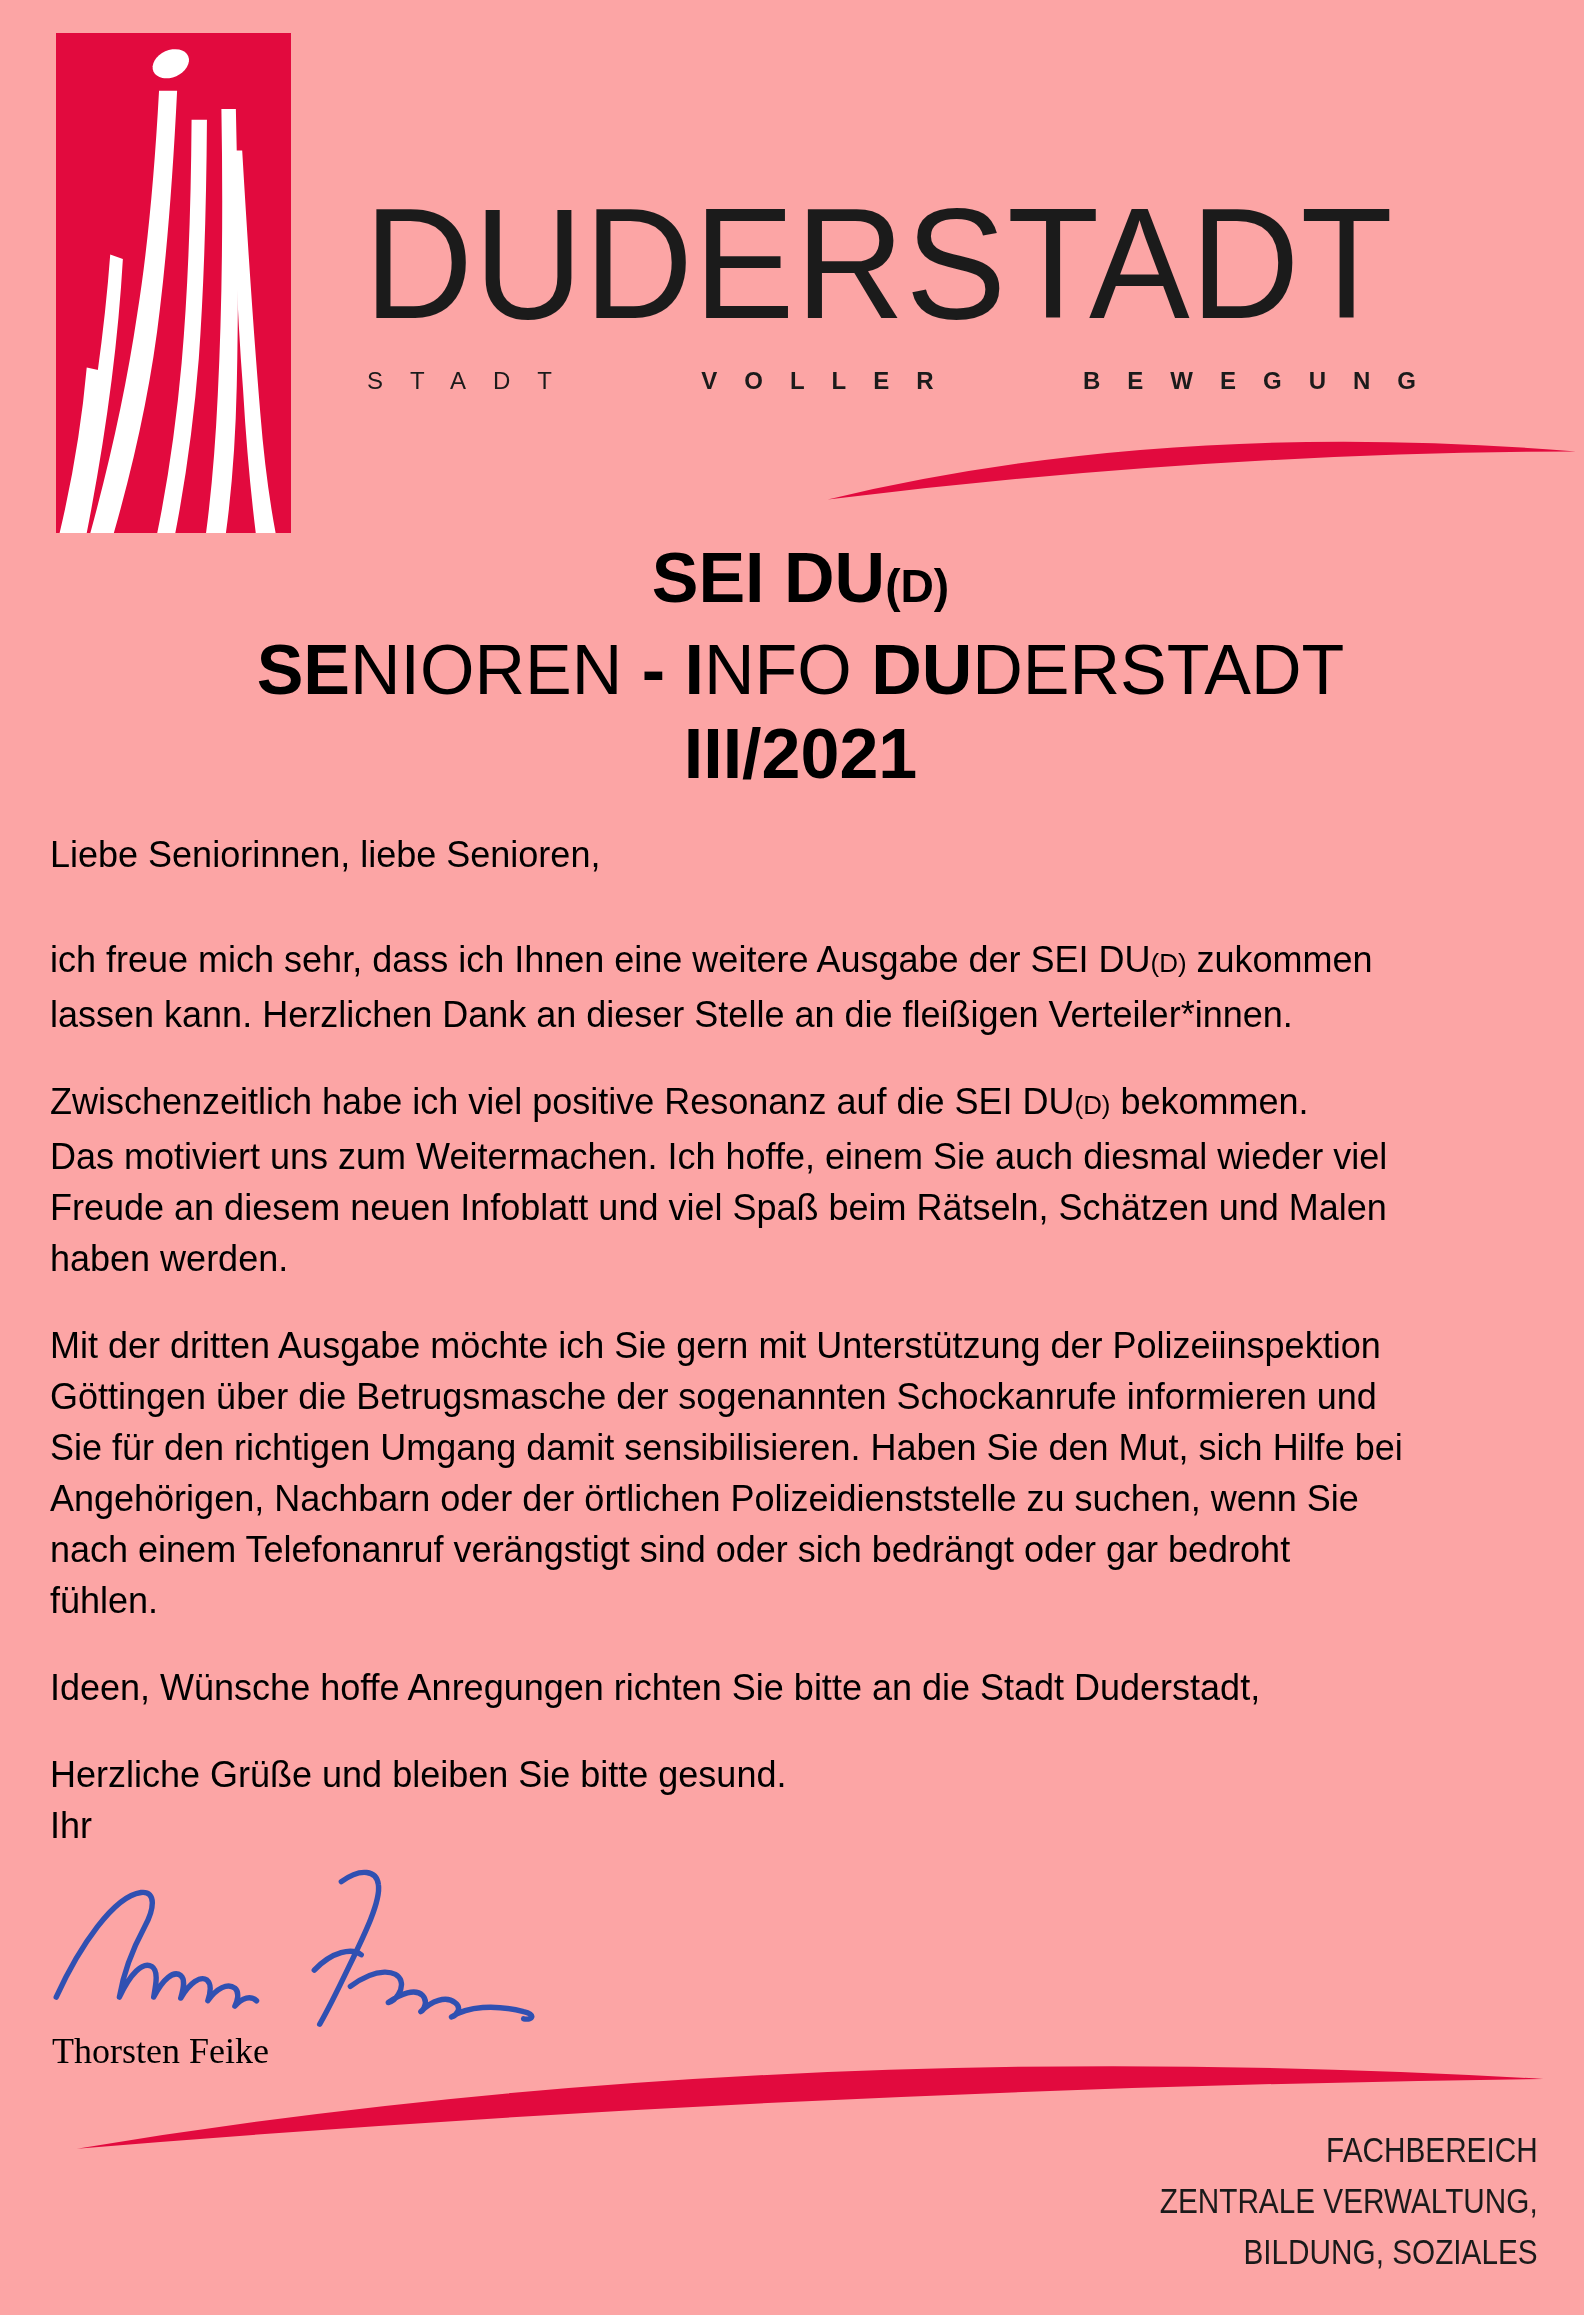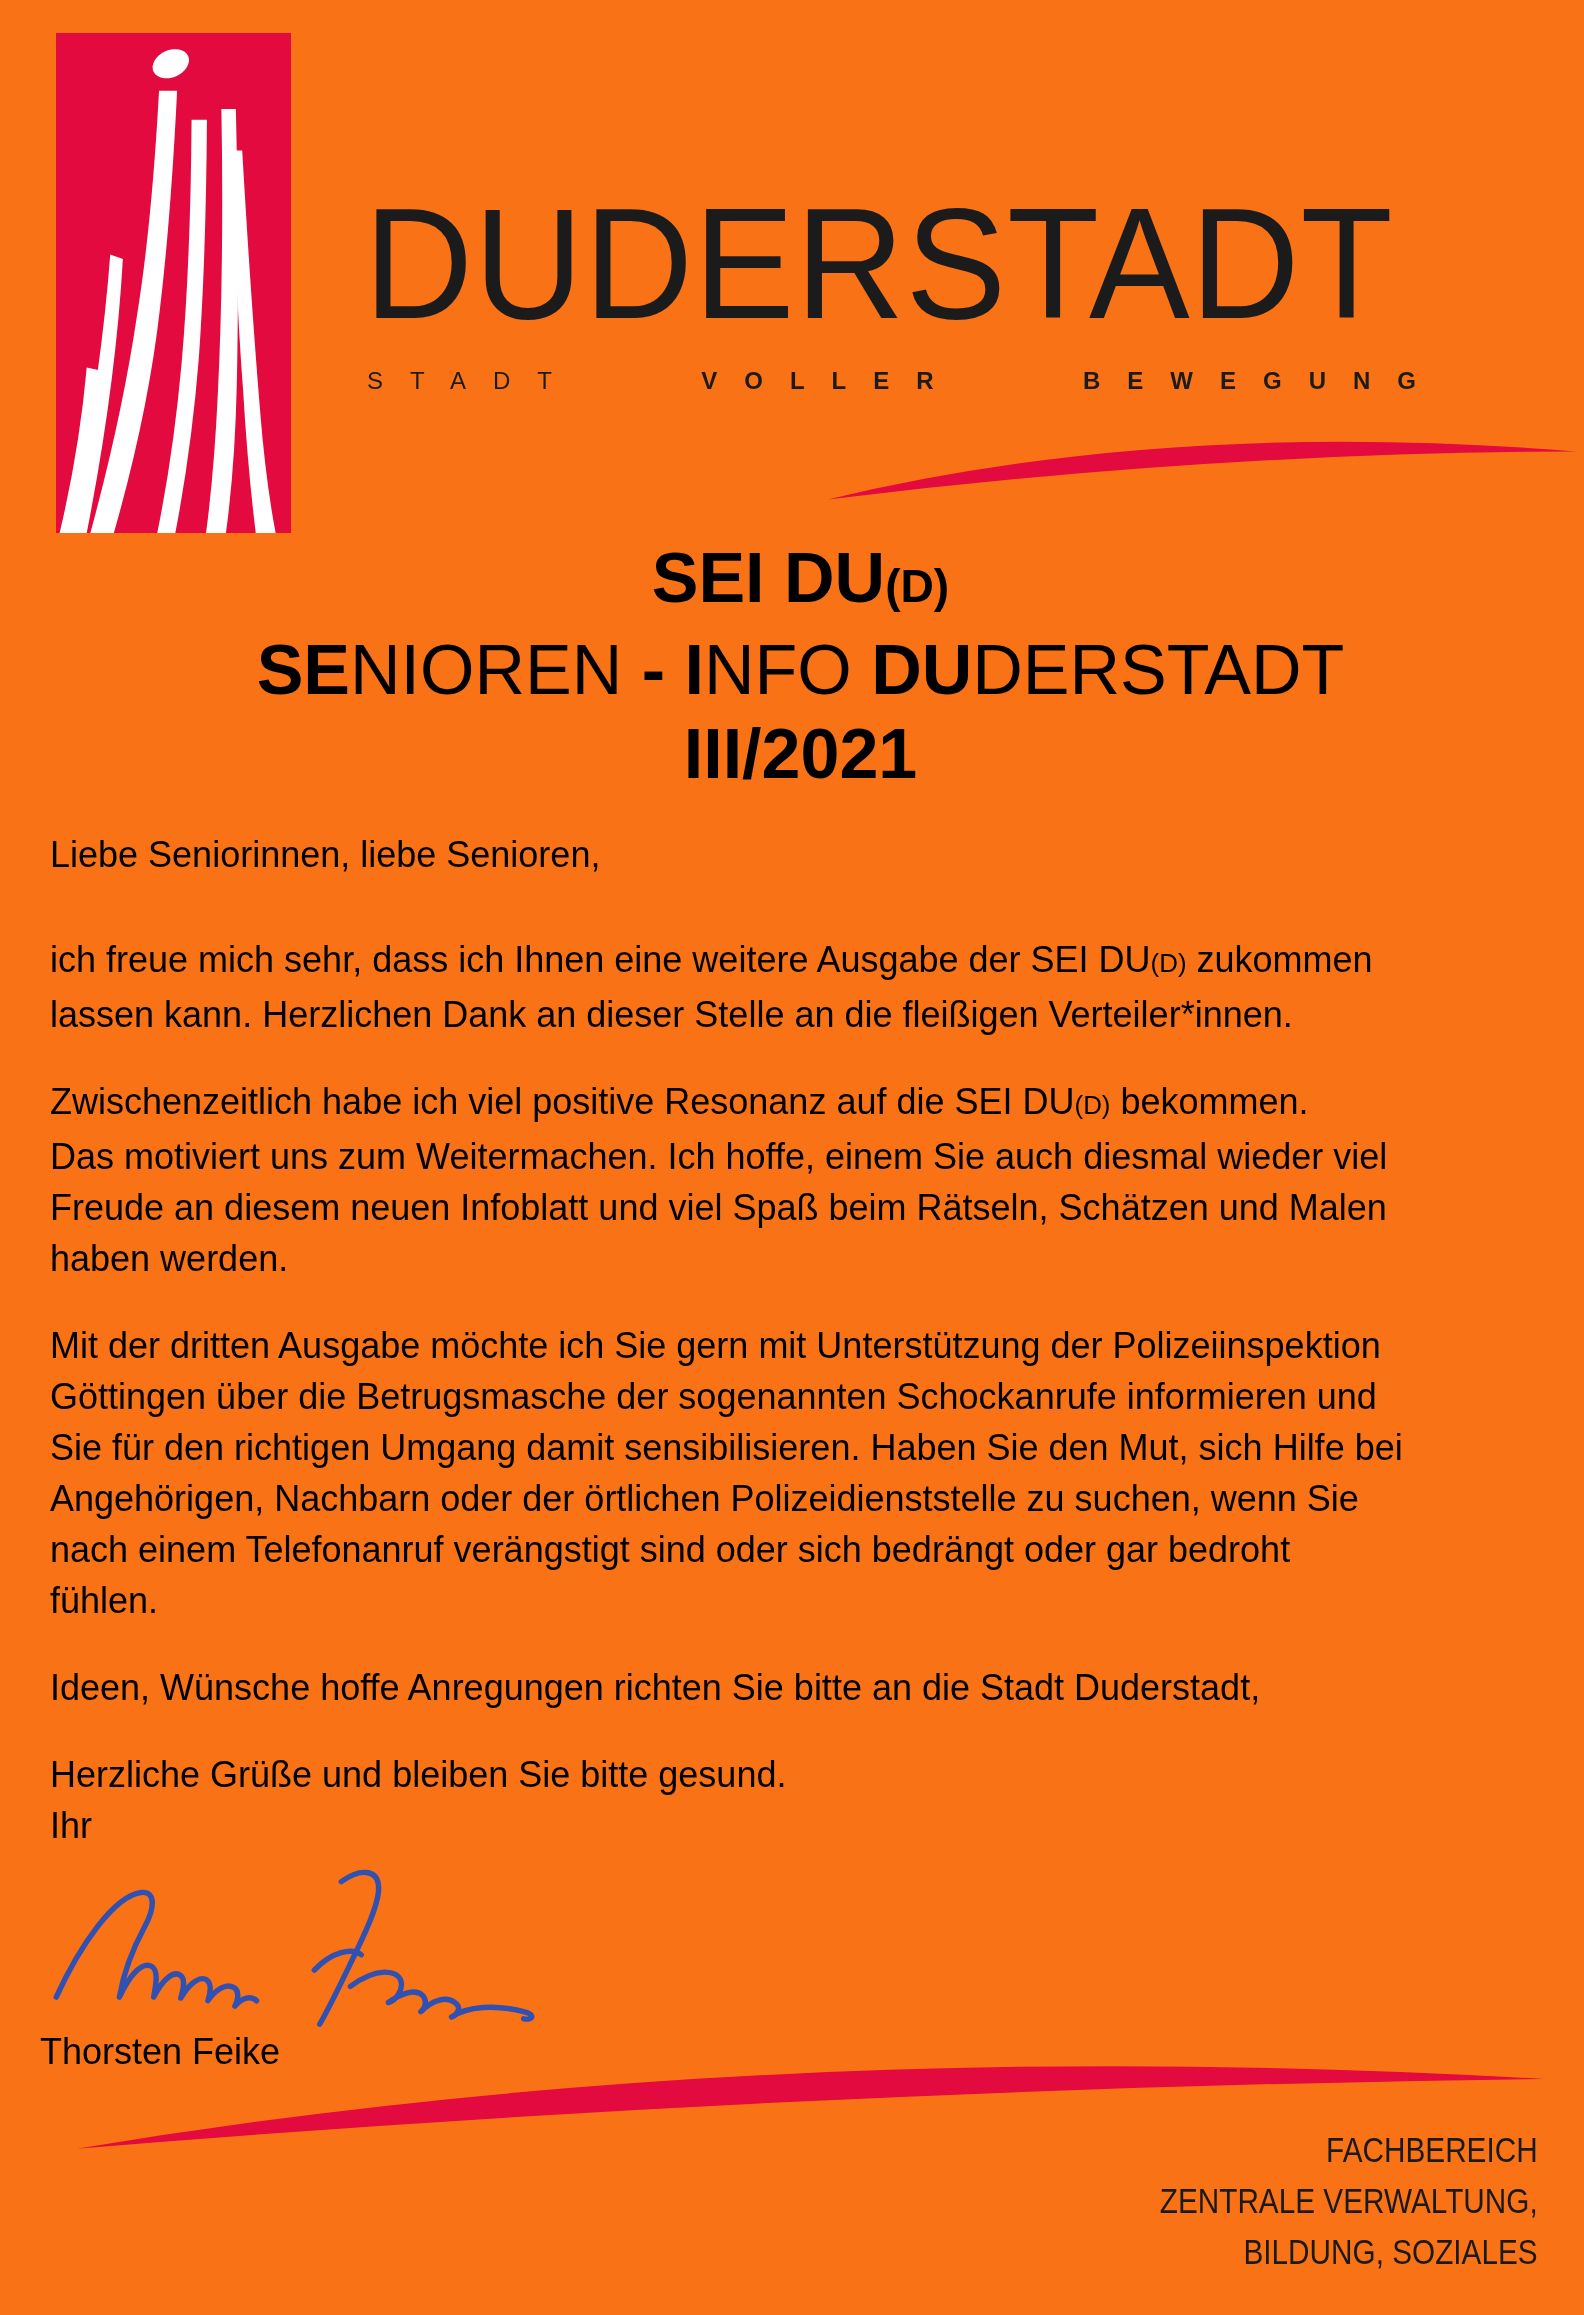--- a/index.html
+++ b/index.html
@@ -1,20 +1,20 @@
 <!DOCTYPE html>
 <html style="font-size:14.5px"><head>
 <meta charset="utf-8">
 <style>
   html,body{margin:0;padding:0;background:#ffffff;}
   .page{
     position:relative;
     width:1585px;
     height:2316px;
-    background:#f97316;
+    background:#fca5a5;
     overflow:hidden;
     font-family:"Liberation Sans", sans-serif;
     color:#000;
   }
   
   .logo{
     position:absolute;
     left:56px; top:33px;
     width:235px; height:500px;
   }
@@ -79,23 +79,24 @@
   .para{margin-bottom:36px;}
   
   .signature{
     position:absolute;
     left:43px; top:1860px;
     width:511px; height:194px;
   }
   .signature svg{display:block;width:100%;height:100%;}
   .signatory{
     position:absolute;
-    left:40px; top:2026px;
+    left:52px; top:2026px;
     font-size:36px;
     line-height:51px;
+    font-family:Liberation Serif, serif;
   }
   
   .footer{
     position:absolute;
     right:47px; top:2124px;
     text-align:right;
     font-size:35px;
     line-height:51px;
     color:#1a1a1a;
     white-space:nowrap;

